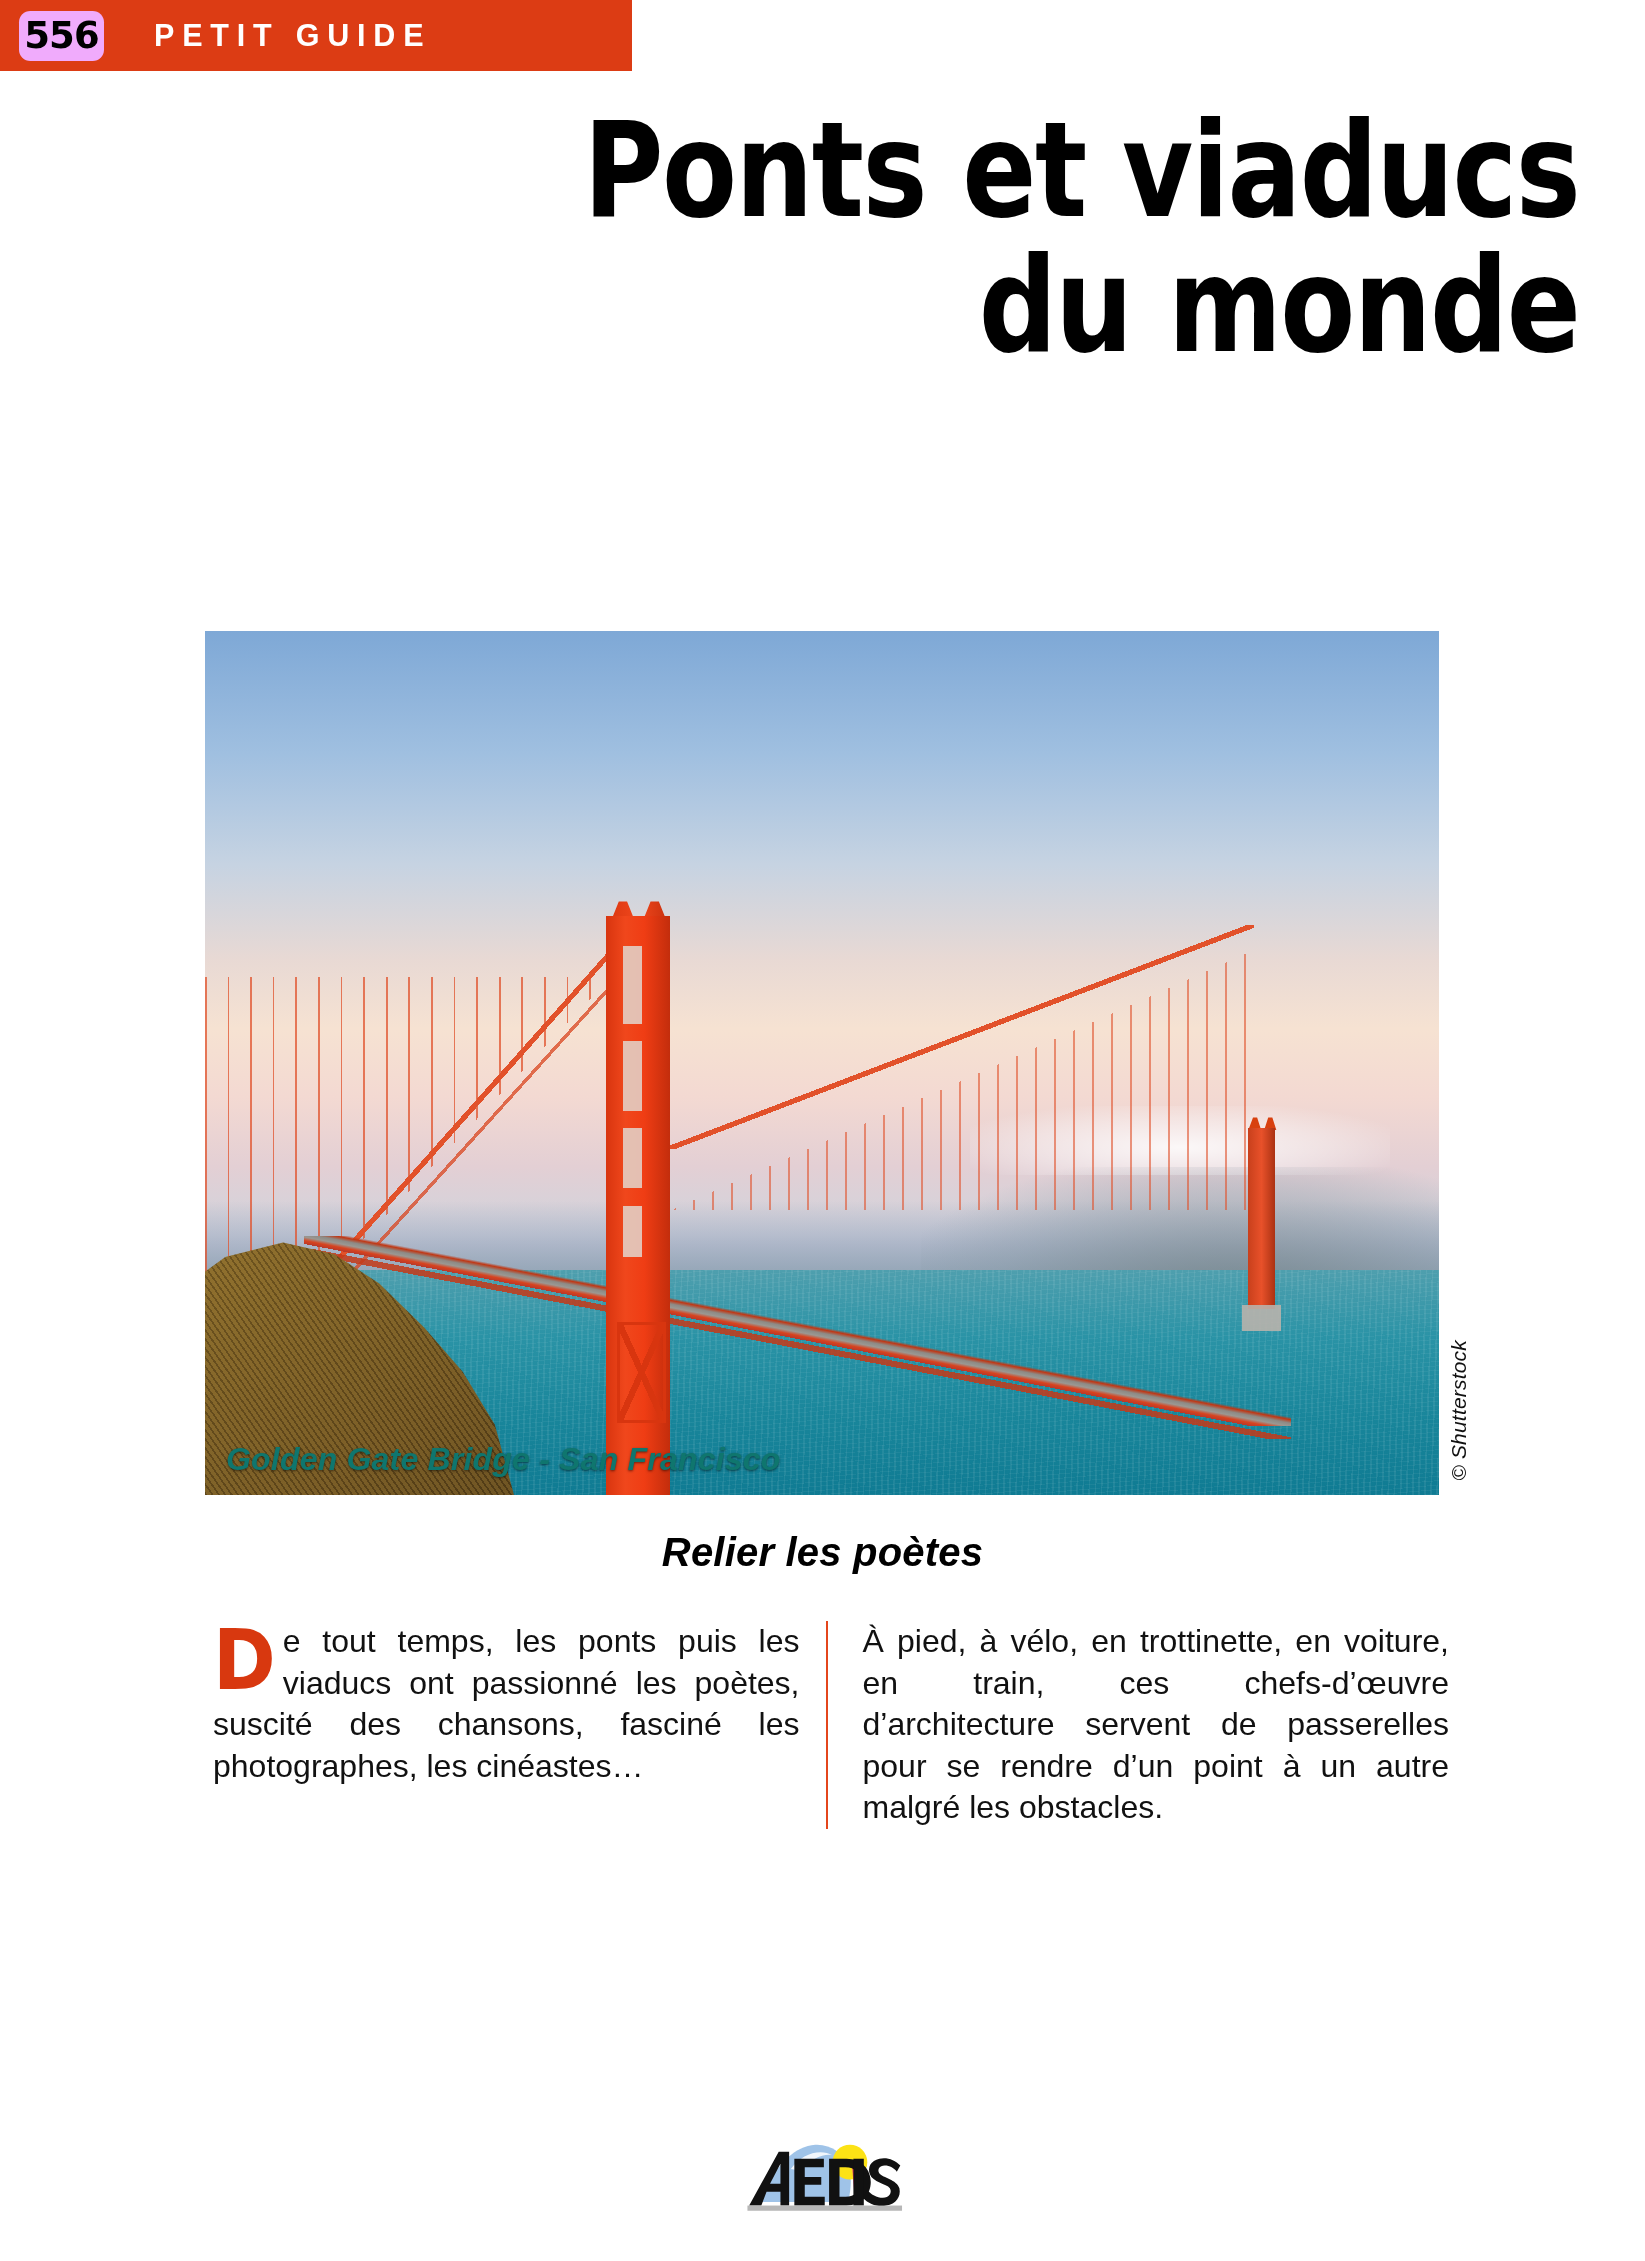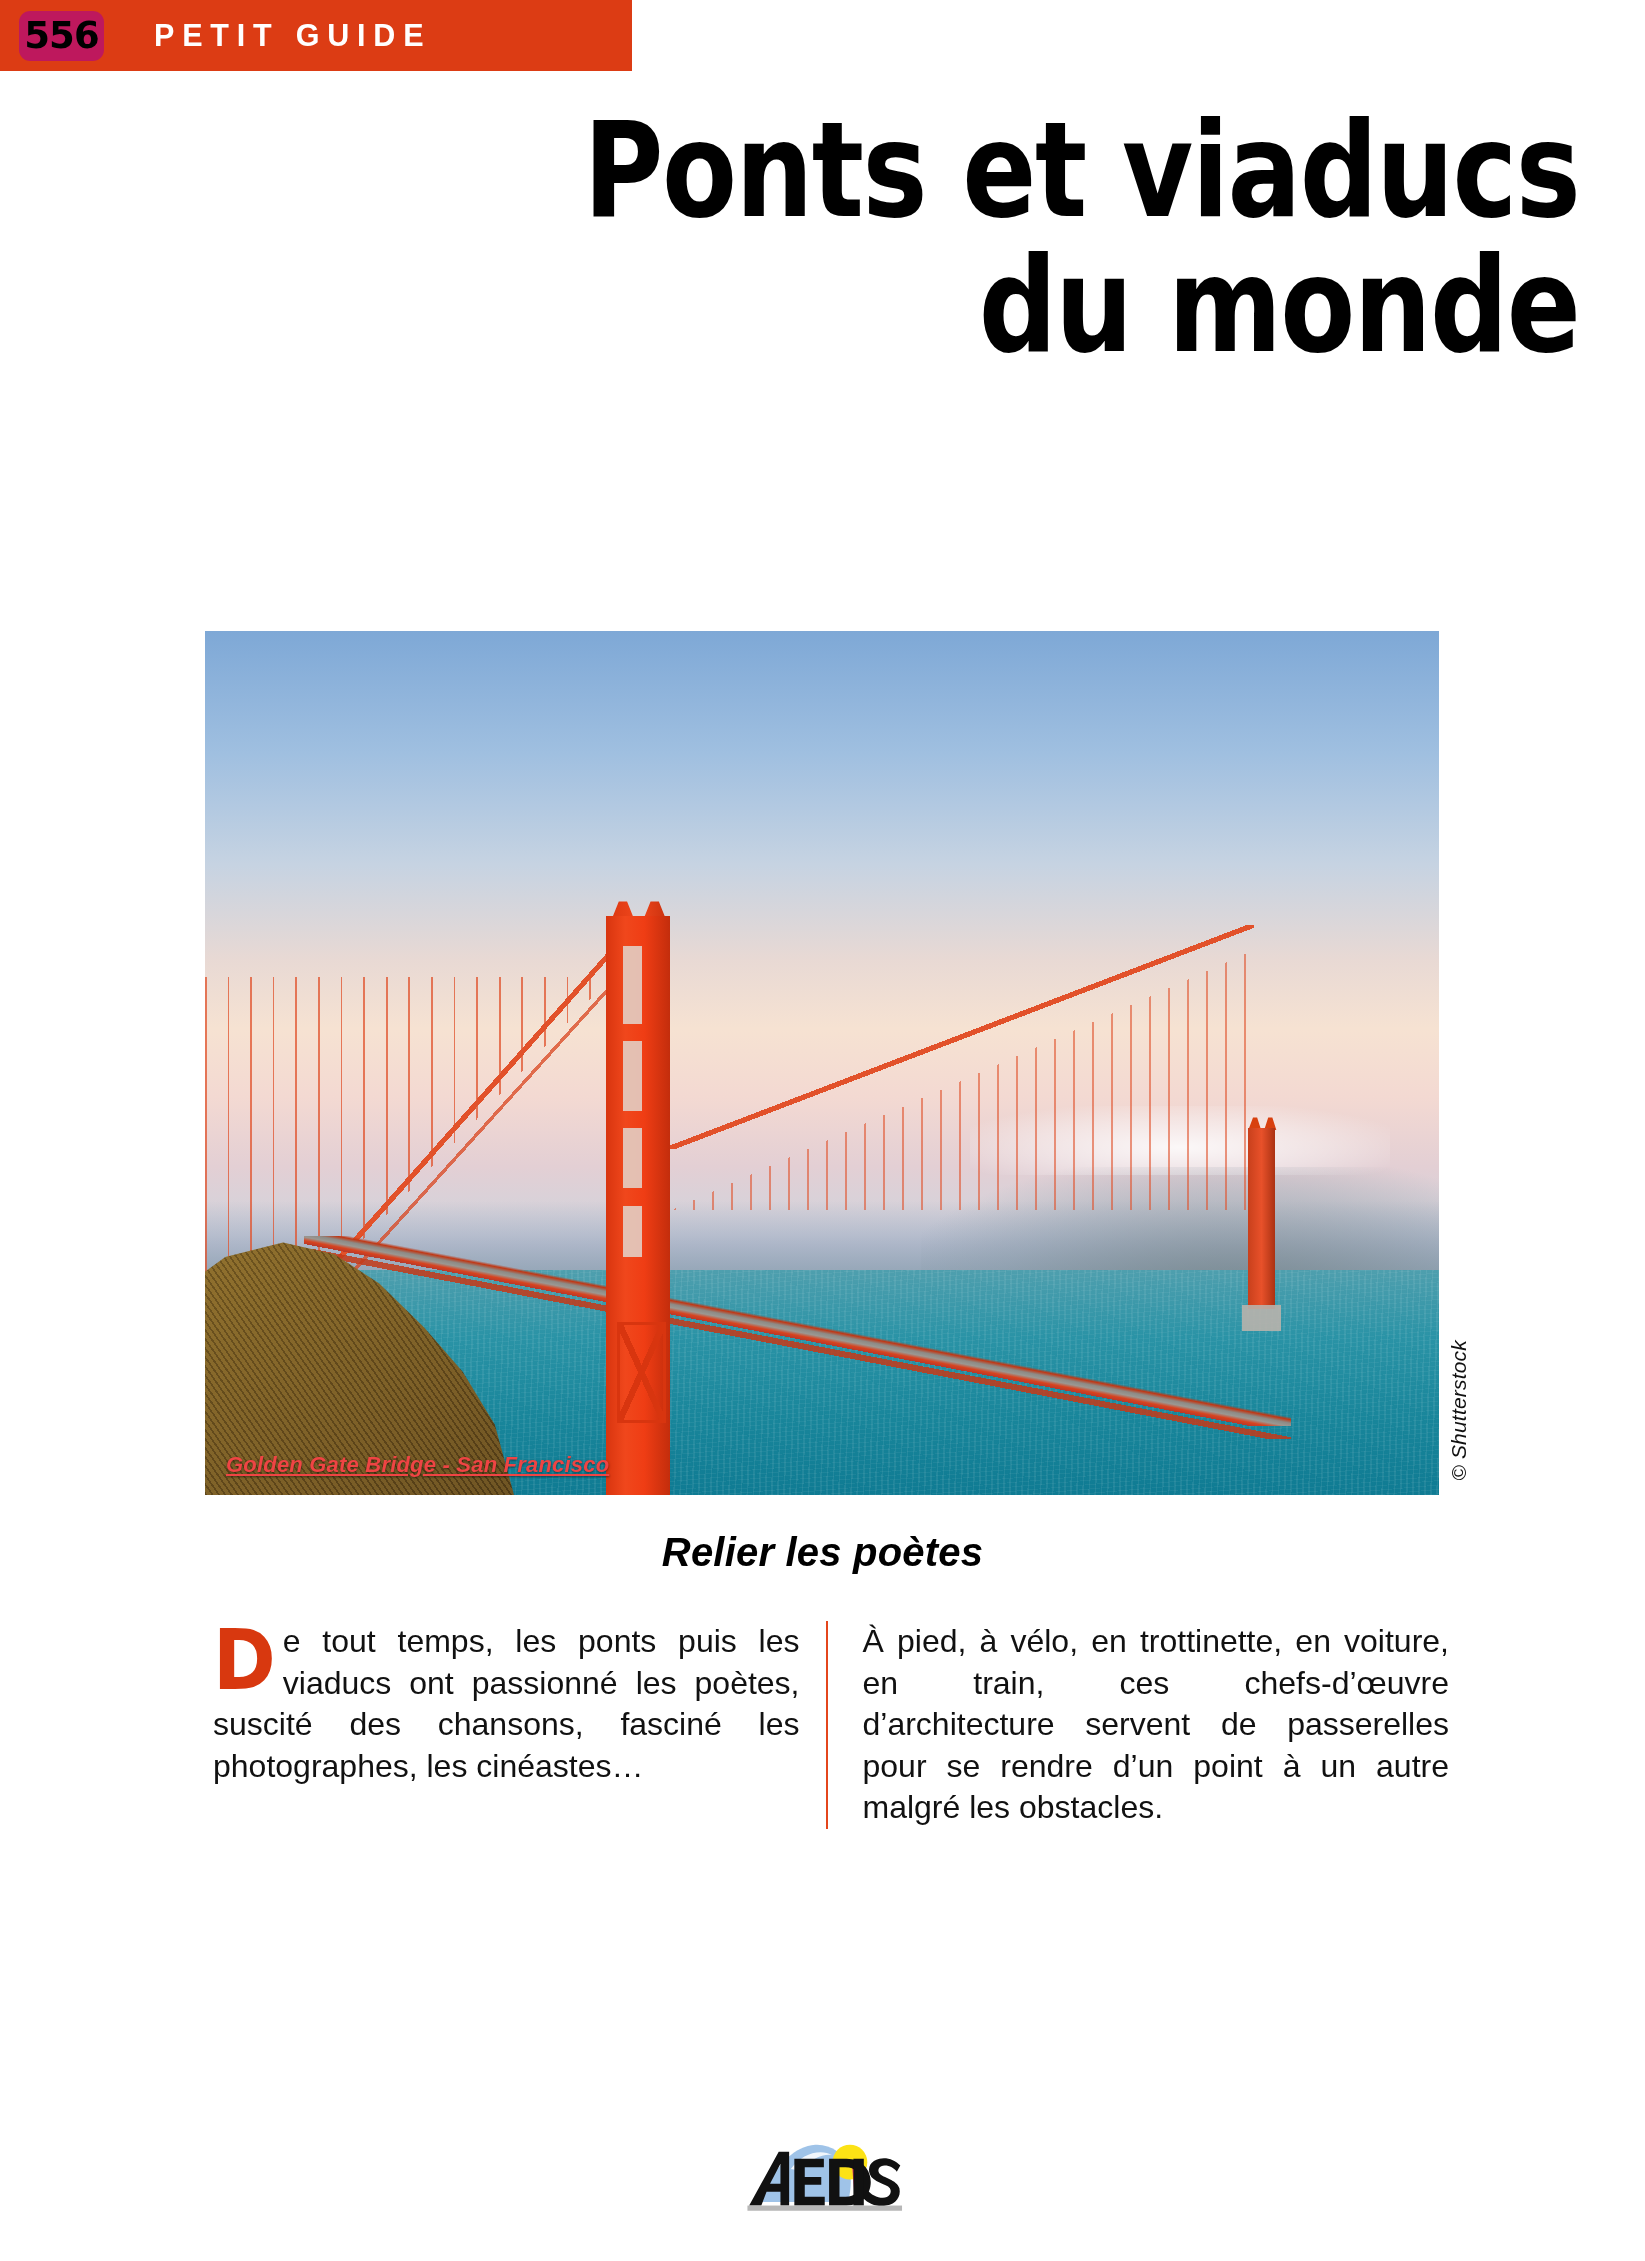--- a/index.html
+++ b/index.html
@@ -20,21 +20,21 @@
     position: absolute;
     left: 0; top: 0;
     width: 632px; height: 71px;
     background: #DC3C14;
     display: flex;
     align-items: center;
   }
   .page-number-badge {
     margin-left: 19px;
     width: 85px; height: 50px;
-    background: #be185d;
+    background: #f0abfc;
     border-radius: 11.3px;
     display: flex;
     align-items: center;
     justify-content: center;
   }
   .page-number-badge span {
     font-family: "DejaVu Sans", sans-serif;
     font-weight: bold;
     font-size: 37px;
     color: #000000;
@@ -261,29 +261,28 @@
     clip-path: polygon(0% 30%, 7% 19%, 16% 14%, 24% 18%, 31% 28%, 38% 43%, 44% 58%, 49% 76%, 52% 100%, 0% 100%);
     background:
       repeating-linear-gradient(55deg, rgba(0,0,0,0.16) 0px, rgba(0,0,0,0.16) 1.7px, rgba(255,220,120,0.10) 1.7px, rgba(255,220,120,0.10) 5.2px);
   }
 
   
   .photo-caption {
     position: absolute;
     left: 21px;
     bottom: 17.4px;
-    color: #ef4444;
+    color: #0f766e;
     font-family: "Liberation Sans Narrow", "Liberation Sans", sans-serif;
     font-weight: bold;
     font-style: italic;
-    font-size: 22px;
+    font-size: 32px;
     letter-spacing: 0.2px;
     text-shadow: 0 0.9px 2.6px rgba(0,0,0,0.55);
     white-space: nowrap;
-    text-decoration: underline;
   }
 
   
   .photo-credit {
     position: absolute;
     left: 1447px;
     top: 1340px;
     transform-origin: left top;
     transform: rotate(-90deg) translate(-100%, 0);
     font-family: "Liberation Sans", sans-serif;

